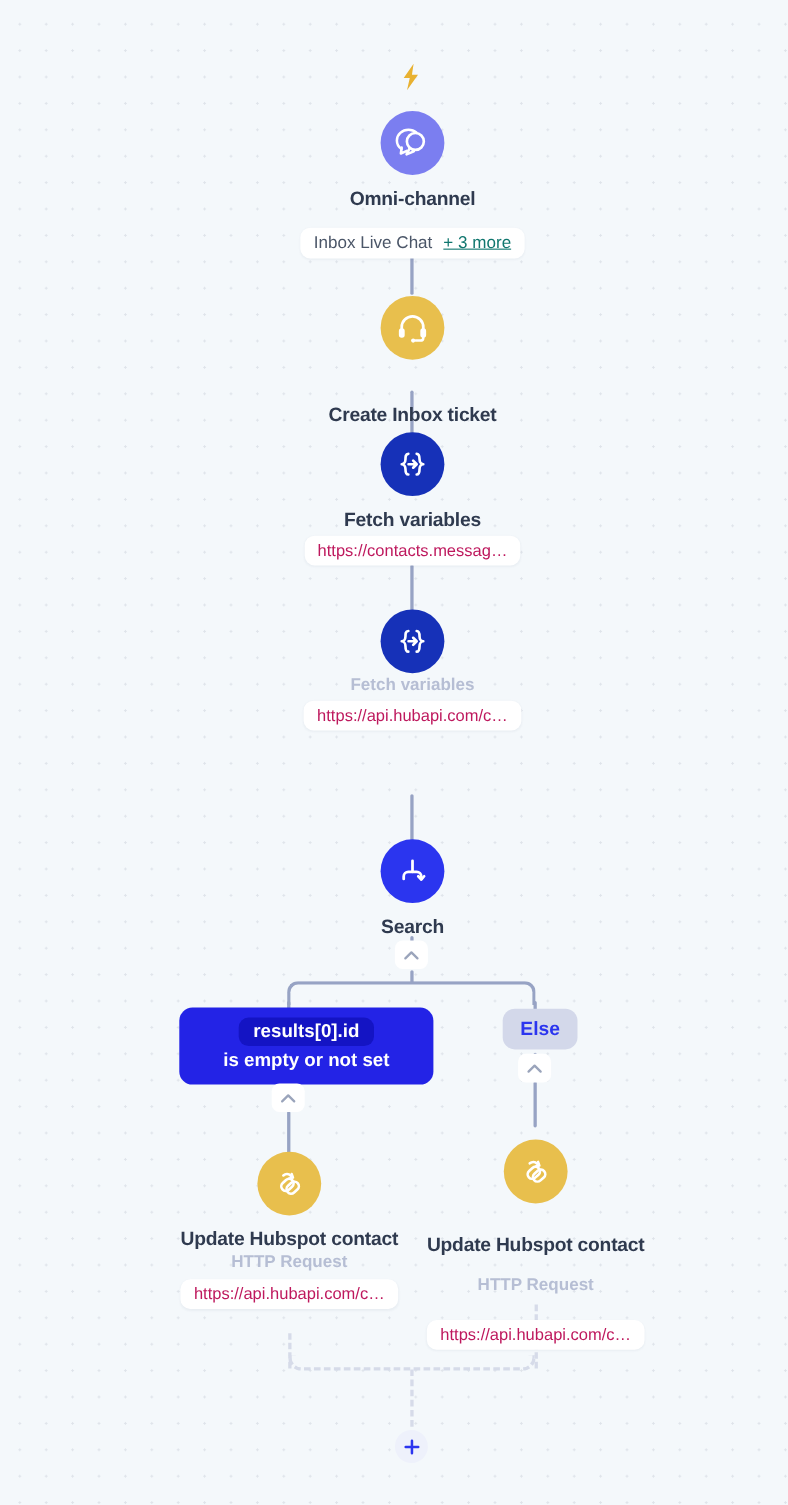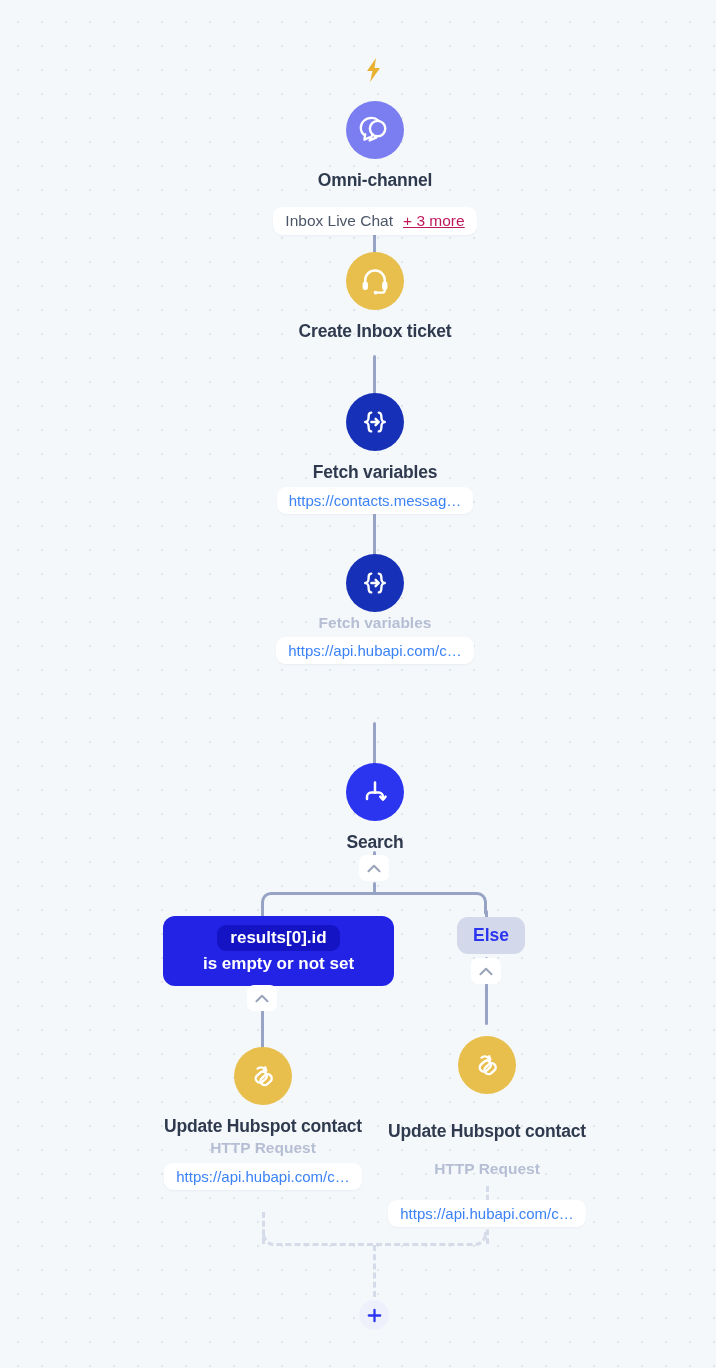--- a/index.html
+++ b/index.html
@@ -76,40 +76,40 @@
     text-align: center;
     margin-top: 1px;
     line-height: 1.3;
   }
   .chip {
     margin-top: 4px;
     background: #ffffff;
     border-radius: 9px;
     padding: 5px 12px;
     font-size: 15px;
-    color: #3b82f6;
+    color: #be185d;
     white-space: nowrap;
     max-width: 220px;
     overflow: hidden;
     text-overflow: ellipsis;
     box-shadow: 0 1px 2px rgba(40,55,90,.05);
   }
   .chip-row {
     margin-top: 16px;
     background: #ffffff;
     border-radius: 9px;
     padding: 5px 12px;
     display: flex;
     align-items: center;
     gap: 10px;
     box-shadow: 0 1px 2px rgba(40,55,90,.05);
   }
   .chip-row .ch-text { font-size: 15.5px; color: #4b5668; }
   .chip-row .ch-link {
-    font-size: 15.5px; color: #be185d;
+    font-size: 15.5px; color: #0f766e;
     text-decoration: underline; cursor: pointer;
   }
 
   
   .chev {
     position: absolute;
     width: 30px; height: 26px;
     background: #ffffff;
     border-radius: 7px;
     display: flex; align-items: center; justify-content: center;
@@ -248,21 +248,21 @@
         <path d="M14.6 21.4 L11.6 27.4 L18.2 24.6" stroke="#ffffff" stroke-width="2.3" fill="none" stroke-linecap="round" stroke-linejoin="round"></path>
       </svg>
     </div>
     <div class="node-title">Omni-channel</div>
     <div class="chip-row">
       <span class="ch-text">Inbox Live Chat</span>
       <span class="ch-link">+ 3 more</span>
     </div>
   </div>
 
-  <div class="node" style="left:260px; top:252px;">
+  <div class="node" style="left:260px; top:269px;gap:29px;">
     <div class="node-icon" style="background:#e8bf4d;">
       <svg width="32" height="32" viewBox="0 0 32 32">
         <path d="M6.2 19 V15.3 C6.2 9.9 10.6 5.6 16 5.6 C21.4 5.6 25.8 9.9 25.8 15.3 V19" stroke="#ffffff" stroke-width="2.5" fill="none" stroke-linecap="round"></path>
         <rect x="3.6" y="16.4" width="5.3" height="8.6" rx="2.5" fill="#ffffff"></rect>
         <rect x="23.1" y="16.4" width="5.3" height="8.6" rx="2.5" fill="#ffffff"></rect>
         <path d="M25.8 24.3 V25.2 C25.8 26.7 24.6 27.6 23.1 27.6 H18.8" stroke="#ffffff" stroke-width="2.3" fill="none" stroke-linecap="round"></path>
         <circle cx="16.6" cy="27.6" r="1.9" fill="#ffffff"></circle>
       </svg>
     </div>
     <div class="node-title">Create Inbox ticket</div>

